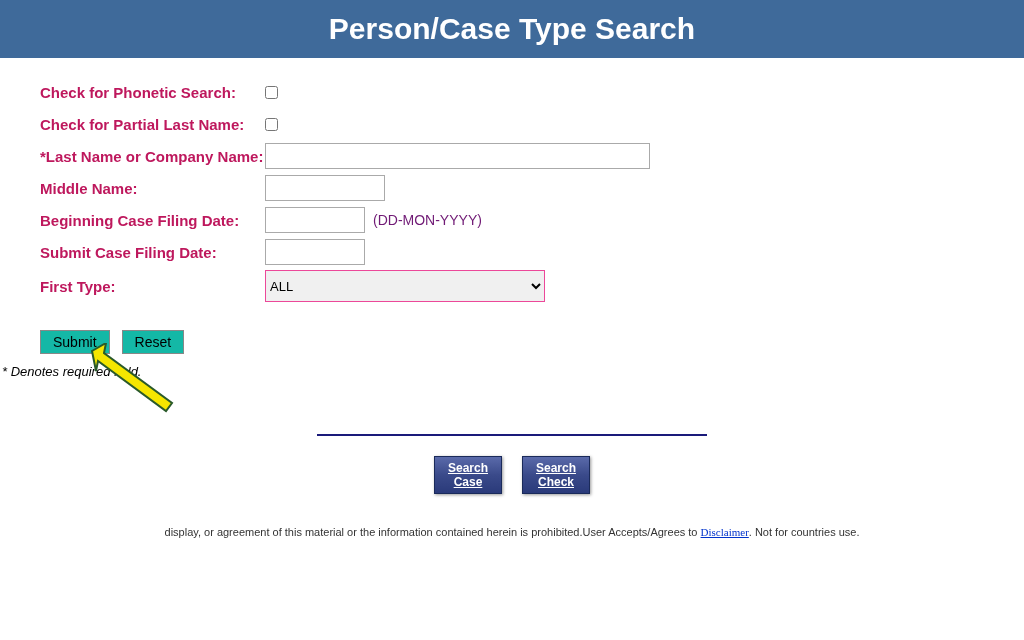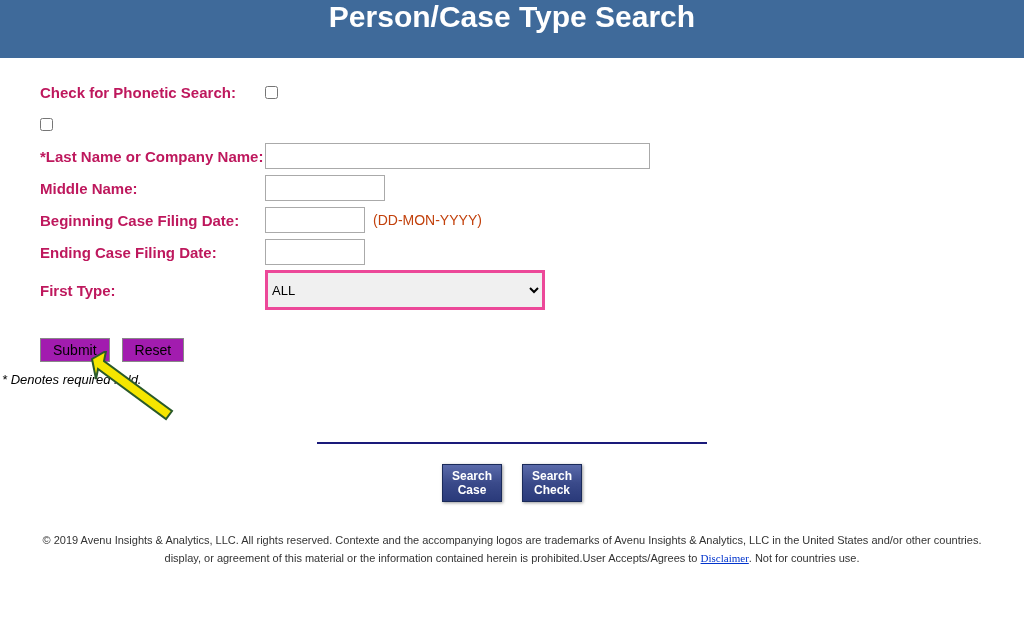--- a/index.html
+++ b/index.html
@@ -3,21 +3,21 @@
   <meta charset="utf-8">
   <style>
     * { box-sizing: border-box; margin: 0; padding: 0; }
     body { font-family: Arial, Helvetica, sans-serif; background: #fff; width: 1024px; }
     .header-banner {
       background: #3f6a9a;
       height: 58px;
       display: flex;
       align-items: flex-start;
       justify-content: center;
-      padding-top: 0px;
+      padding-top: 12px;
     }
     .header-title {
       color: #fff;
       font-size: 30px;
       font-weight: bold;
       font-family: Arial, sans-serif;
     }
     .form-container {
       padding: 20px 40px 10px 40px;
     }
@@ -51,42 +51,42 @@
     .form-input-date {
       width: 100px;
       height: 26px;
       border: 1px solid #aaa;
       padding: 2px 4px;
       font-size: 13px;
     }
     .date-hint {
       margin-left: 8px;
       font-size: 14px;
-      color: #c2410c;
+      color: #701a75;
     }
     .form-checkbox {
       margin-left: 0;
     }
     .form-select {
       width: 280px;
-      height: 40px;
-      border: 3px solid #ec4899;
+      height: 32px;
+      border: 1px solid #ec4899;
       font-size: 13px;
       background: #f0f0f0;
     }
     .button-row {
       margin-top: 28px;
       margin-bottom: 10px;
       display: flex;
       gap: 12px;
     }
     .btn {
       padding: 3px 12px;
       font-size: 14px;
-      background: #a21caf;
+      background: #14b8a6;
       border: 1px solid #888;
       cursor: pointer;
       font-family: Arial, sans-serif;
     }
     .required-note {
       font-style: italic;
       font-size: 13px;
       color: #000;
       margin-left: -38px;
     }
@@ -106,35 +106,36 @@
       background: #1a1a7a;
       margin: 45px auto 20px auto;
     }
     .nav-buttons {
       display: flex;
       justify-content: center;
       gap: 20px;
       margin-bottom: 30px;
     }
     .nav-btn {
-      width: 60px;
+      width: 68px;
       height: 38px;
       background: linear-gradient(to bottom, #5a6aaa 0%, #3a4a8a 50%, #2a3a7a 100%);
       border: 1px solid #1a2a5a;
       color: #fff;
       font-weight: bold;
       font-size: 12px;
       font-family: Arial, sans-serif;
       cursor: pointer;
       display: flex;
       flex-direction: column;
       align-items: center;
       justify-content: center;
       line-height: 1.2;
       box-shadow: 1px 1px 3px rgba(0,0,0,0.4);
+      text-decoration: underline;
     }
     .footer-text {
       text-align: center;
       font-size: 11px;
       color: #333;
       line-height: 1.6;
       padding: 0 40px 20px 40px;
     }
     .footer-link {
       color: #0033cc;
@@ -151,20 +152,21 @@
 </div>
 
 <div class="form-container">
 
   <div class="form-row">
     <label class="form-label">Check for Phonetic Search:</label>
     <input type="checkbox" class="form-checkbox" style="">
   </div>
 
   <div class="form-row">
+    <label class="form-label">Check for Partial Last Name:</label>
     <input type="checkbox" class="form-checkbox" style="">
   </div>
 
   <div class="form-row">
     <label class="form-label">*Last Name or Company Name:</label>
     <input type="text" class="form-input-wide" style="">
   </div>
 
 
   <div class="form-row">
@@ -172,21 +174,21 @@
     <input type="text" class="form-input-narrow" style="">
   </div>
 
   <div class="form-row">
     <label class="form-label">Beginning Case Filing Date:</label>
     <input type="text" class="form-input-date" style="">
     <span class="date-hint">(DD-MON-YYYY)</span>
   </div>
 
   <div class="form-row">
-    <label class="form-label">Ending Case Filing Date:</label>
+    <label class="form-label">Submit Case Filing Date:</label>
     <input type="text" class="form-input-date" style="">
   </div>
 
   <div class="form-row">
     <label class="form-label">First Type:</label>
     <select class="form-select">
       <option>ALL</option>
     </select>
   </div>
 
@@ -213,17 +215,16 @@
     <span>Search</span>
     <span>Case</span>
   </button>
   <button class="nav-btn">
     <span>Search</span>
     <span>Check</span>
   </button>
 </div>
 
 <div class="footer-text">
-  <div>© 2019 Avenu Insights &amp; Analytics, LLC. All rights reserved. Contexte and the accompanying logos are trademarks of Avenu Insights &amp; Analytics, LLC in the United States and/or other countries.</div>
   <div>
     <span>display, or agreement of this material or the information contained herein is prohibited.User Accepts/Agrees to </span><a class="footer-link">Disclaimer</a><span>. Not for countries use.</span>
   </div>
 </div>
 
 </body></html>

